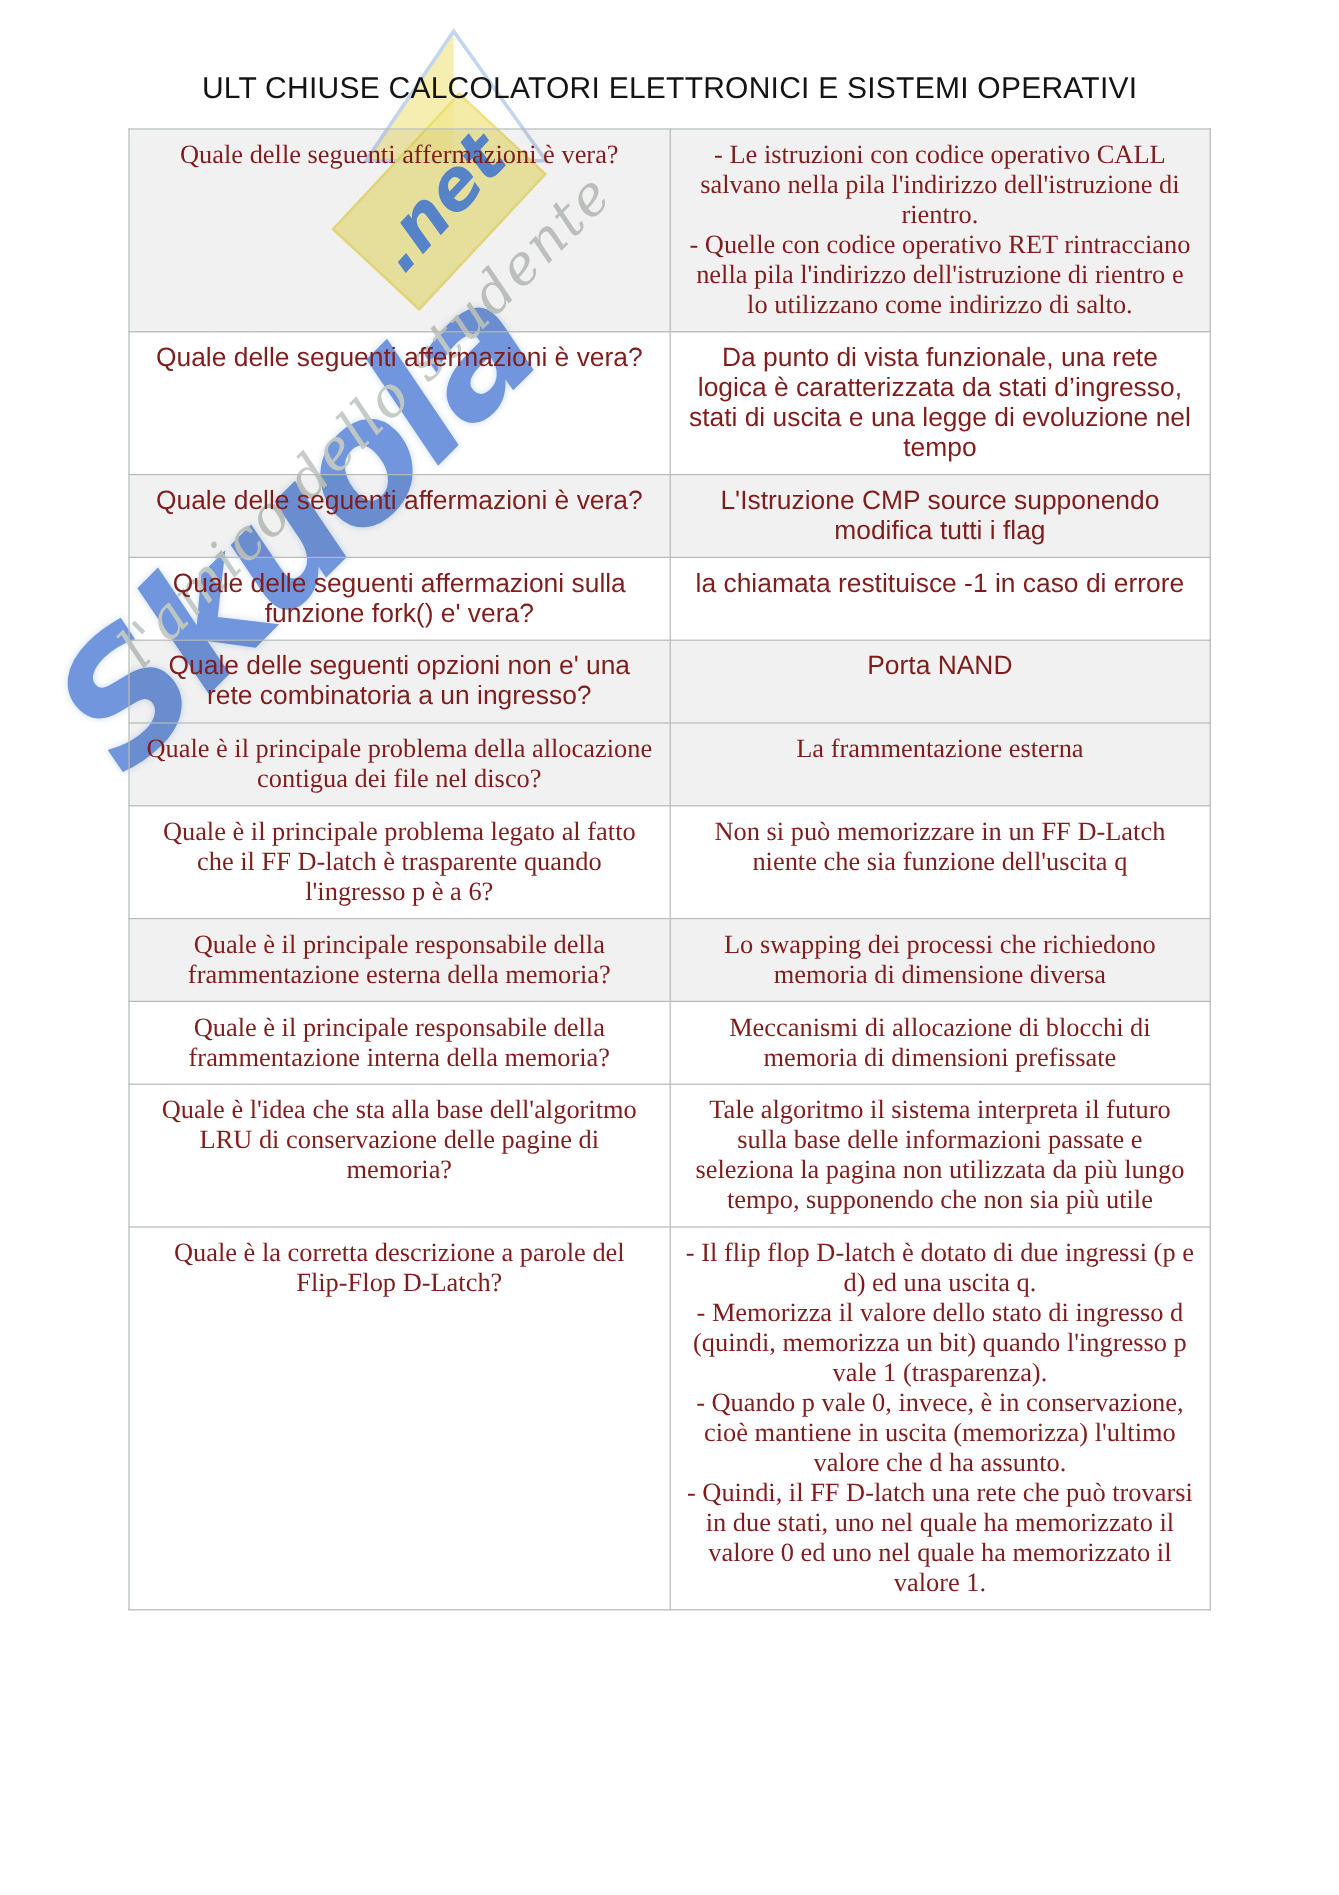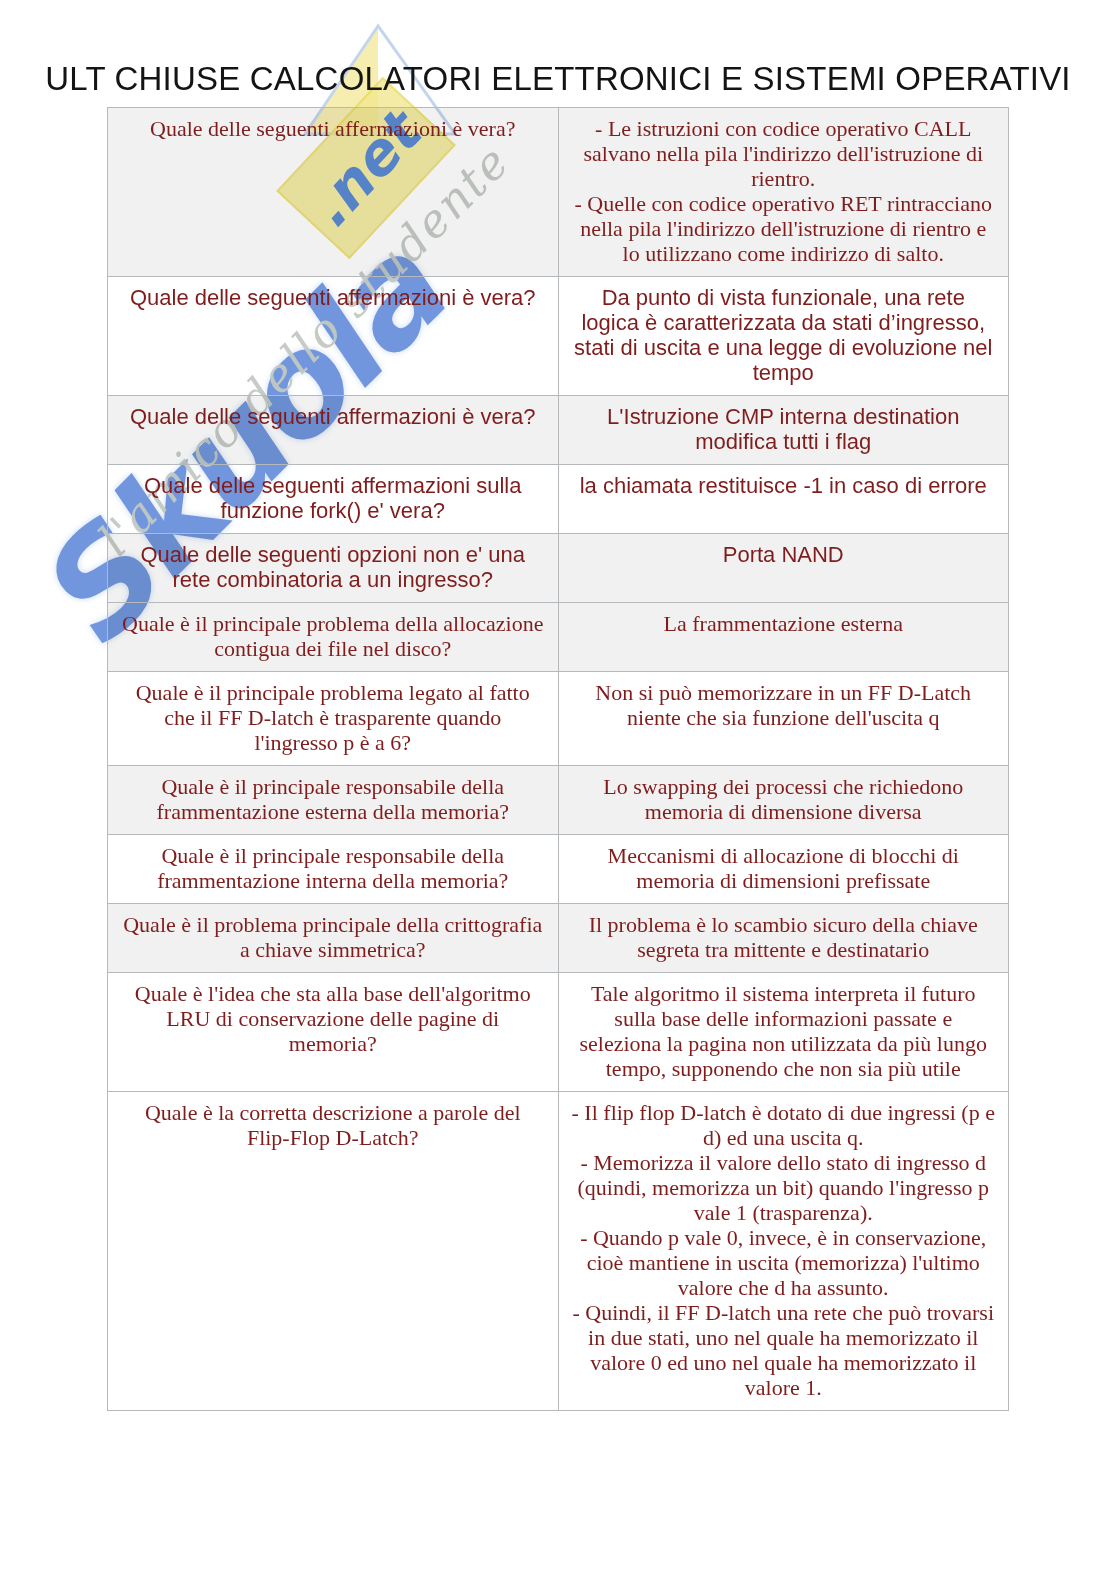--- a/index.html
+++ b/index.html
@@ -8,21 +8,21 @@
     width:1116px;height:1579px;
     background:#ffffff;
     overflow:hidden;
     font-family:"Liberation Sans", sans-serif;
   }
   
   .doc-title{
     position:absolute;top:60px;left:0;width:100%;
     text-align:center;
     font-family:"Liberation Sans", sans-serif;
-    font-size:33px;font-weight:400;color:#141414;
+    font-size:25px;font-weight:400;color:#141414;
     z-index:3;letter-spacing:0.2px;
   }
   
   .wm{position:absolute;z-index:1;pointer-events:none;}
   .wm-wordmark{
     left:14px;top:558px;
     transform:rotate(-45deg);transform-origin:left top;
     font-family:"DejaVu Sans", sans-serif;
     font-style:italic;font-weight:bold;
     font-size:138px;letter-spacing:-5px;
@@ -99,21 +99,21 @@
           <td class="serif">Quale delle seguenti affermazioni è vera?</td>
           <td class="serif">- Le istruzioni con codice operativo CALL salvano nella pila l'indirizzo dell'istruzione di rientro.
 - Quelle con codice operativo RET rintracciano nella pila l'indirizzo dell'istruzione di rientro e lo utilizzano come indirizzo di salto.</td>
         </tr>
         <tr class="shade-white">
           <td class="sans">Quale delle seguenti affermazioni è vera?</td>
           <td class="sans">Da punto di vista funzionale, una rete logica è caratterizzata da stati d’ingresso, stati di uscita e una legge di evoluzione nel tempo</td>
         </tr>
         <tr class="shade-gray">
           <td class="sans">Quale delle seguenti affermazioni è vera?</td>
-          <td class="sans">L'Istruzione CMP interna destination modifica tutti i flag</td>
+          <td class="sans">L'Istruzione CMP source supponendo modifica tutti i flag</td>
         </tr>
         <tr class="shade-white">
           <td class="sans">Quale delle seguenti affermazioni sulla funzione fork() e' vera?</td>
           <td class="sans">la chiamata restituisce -1 in caso di errore</td>
         </tr>
         <tr class="shade-gray">
           <td class="sans">Quale delle seguenti opzioni non e' una rete combinatoria a un ingresso?</td>
           <td class="sans">Porta NAND</td>
         </tr>
         <tr class="shade-gray">
@@ -125,24 +125,20 @@
           <td class="serif">Non si può memorizzare in un FF D-Latch niente che sia funzione dell'uscita q</td>
         </tr>
         <tr class="shade-gray">
           <td class="serif">Quale è il principale responsabile della frammentazione esterna della memoria?</td>
           <td class="serif">Lo swapping dei processi che richiedono memoria di dimensione diversa</td>
         </tr>
         <tr class="shade-white">
           <td class="serif">Quale è il principale responsabile della frammentazione interna della memoria?</td>
           <td class="serif">Meccanismi di allocazione di blocchi di memoria di dimensioni prefissate</td>
         </tr>
-        <tr class="shade-gray">
-          <td class="serif">Quale è il problema principale della crittografia a chiave simmetrica?</td>
-          <td class="serif">Il problema è lo scambio sicuro della chiave segreta tra mittente e destinatario</td>
-        </tr>
         <tr class="shade-white">
           <td class="serif">Quale è l'idea che sta alla base dell'algoritmo LRU di conservazione delle pagine di memoria?</td>
           <td class="serif">Tale algoritmo il sistema interpreta il futuro sulla base delle informazioni passate e seleziona la pagina non utilizzata da più lungo tempo, supponendo che non sia più utile</td>
         </tr>
         <tr class="shade-white">
           <td class="serif">Quale è la corretta descrizione a parole del Flip-Flop D-Latch?</td>
           <td class="serif">- Il flip flop D-latch è dotato di due ingressi (p e d) ed una uscita q.
 - Memorizza il valore dello stato di ingresso d (quindi, memorizza un bit) quando l'ingresso p vale 1 (trasparenza).
 - Quando p vale 0, invece, è in conservazione, cioè mantiene in uscita (memorizza) l'ultimo valore che d ha assunto.
 - Quindi, il FF D-latch una rete che può trovarsi in due stati, uno nel quale ha memorizzato il valore 0 ed uno nel quale ha memorizzato il valore 1.</td>

